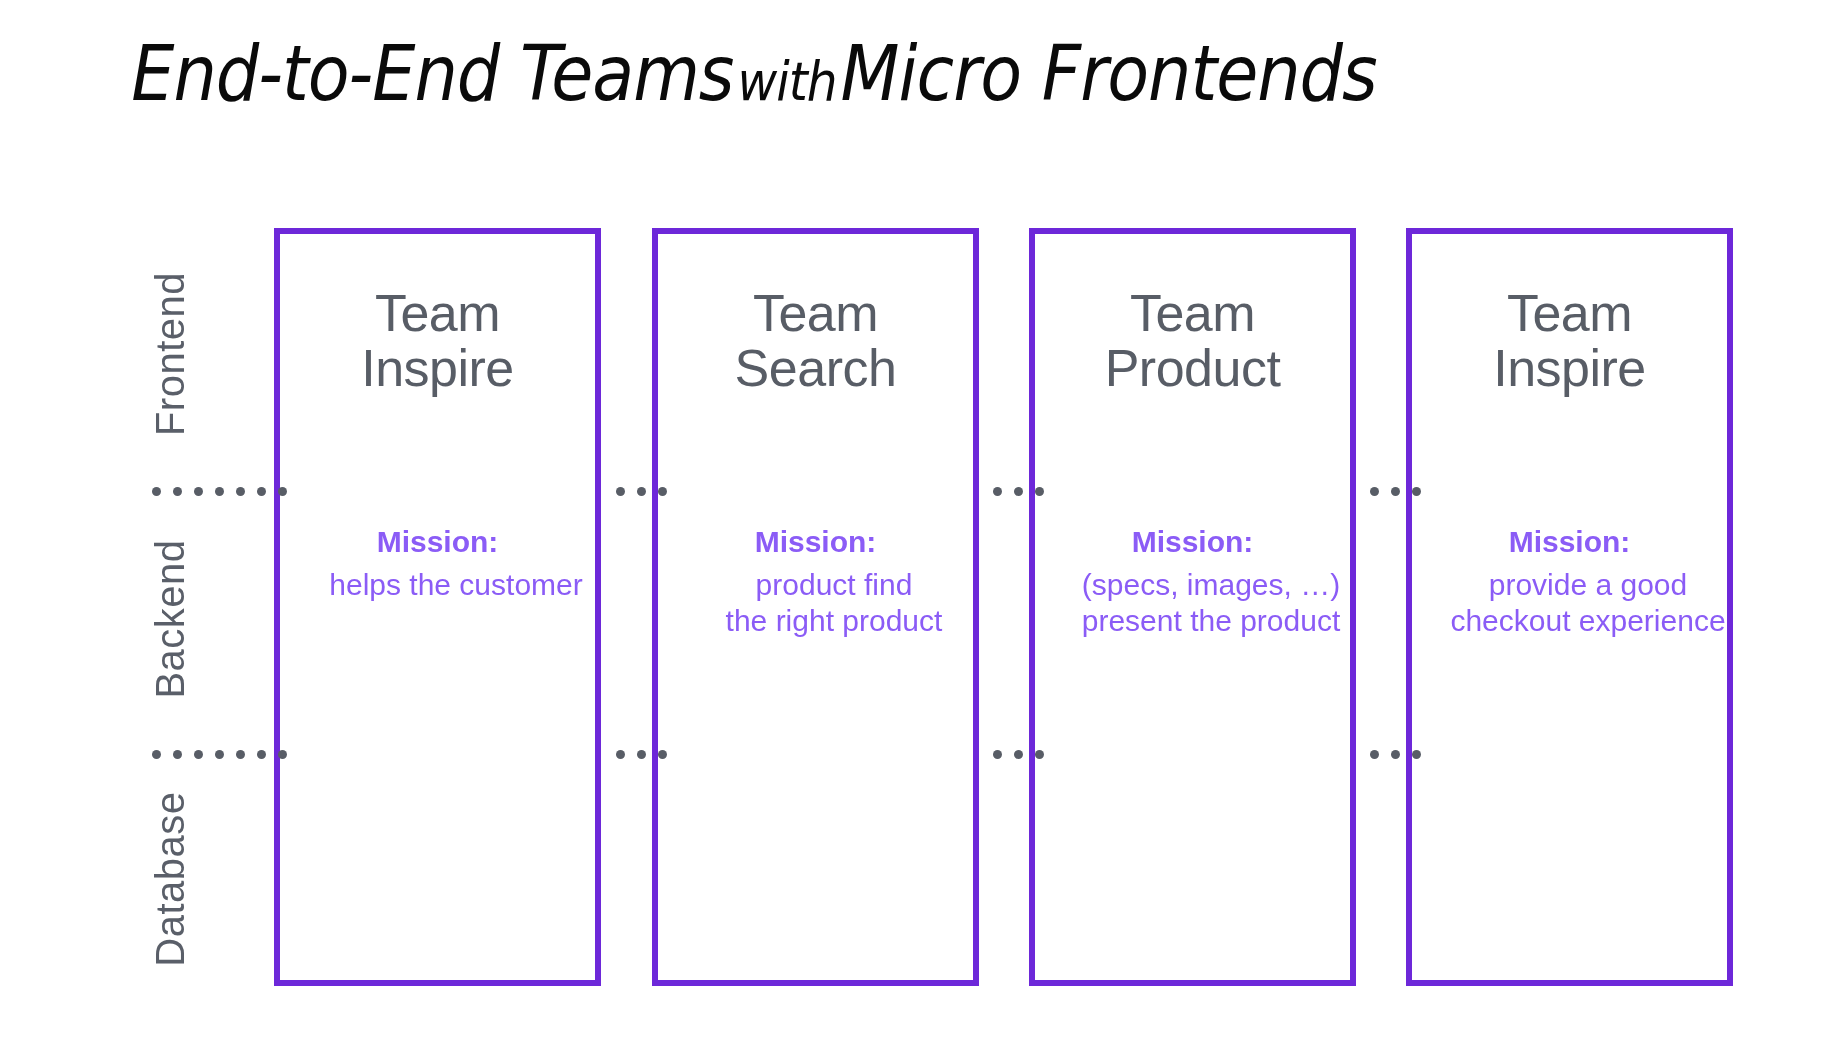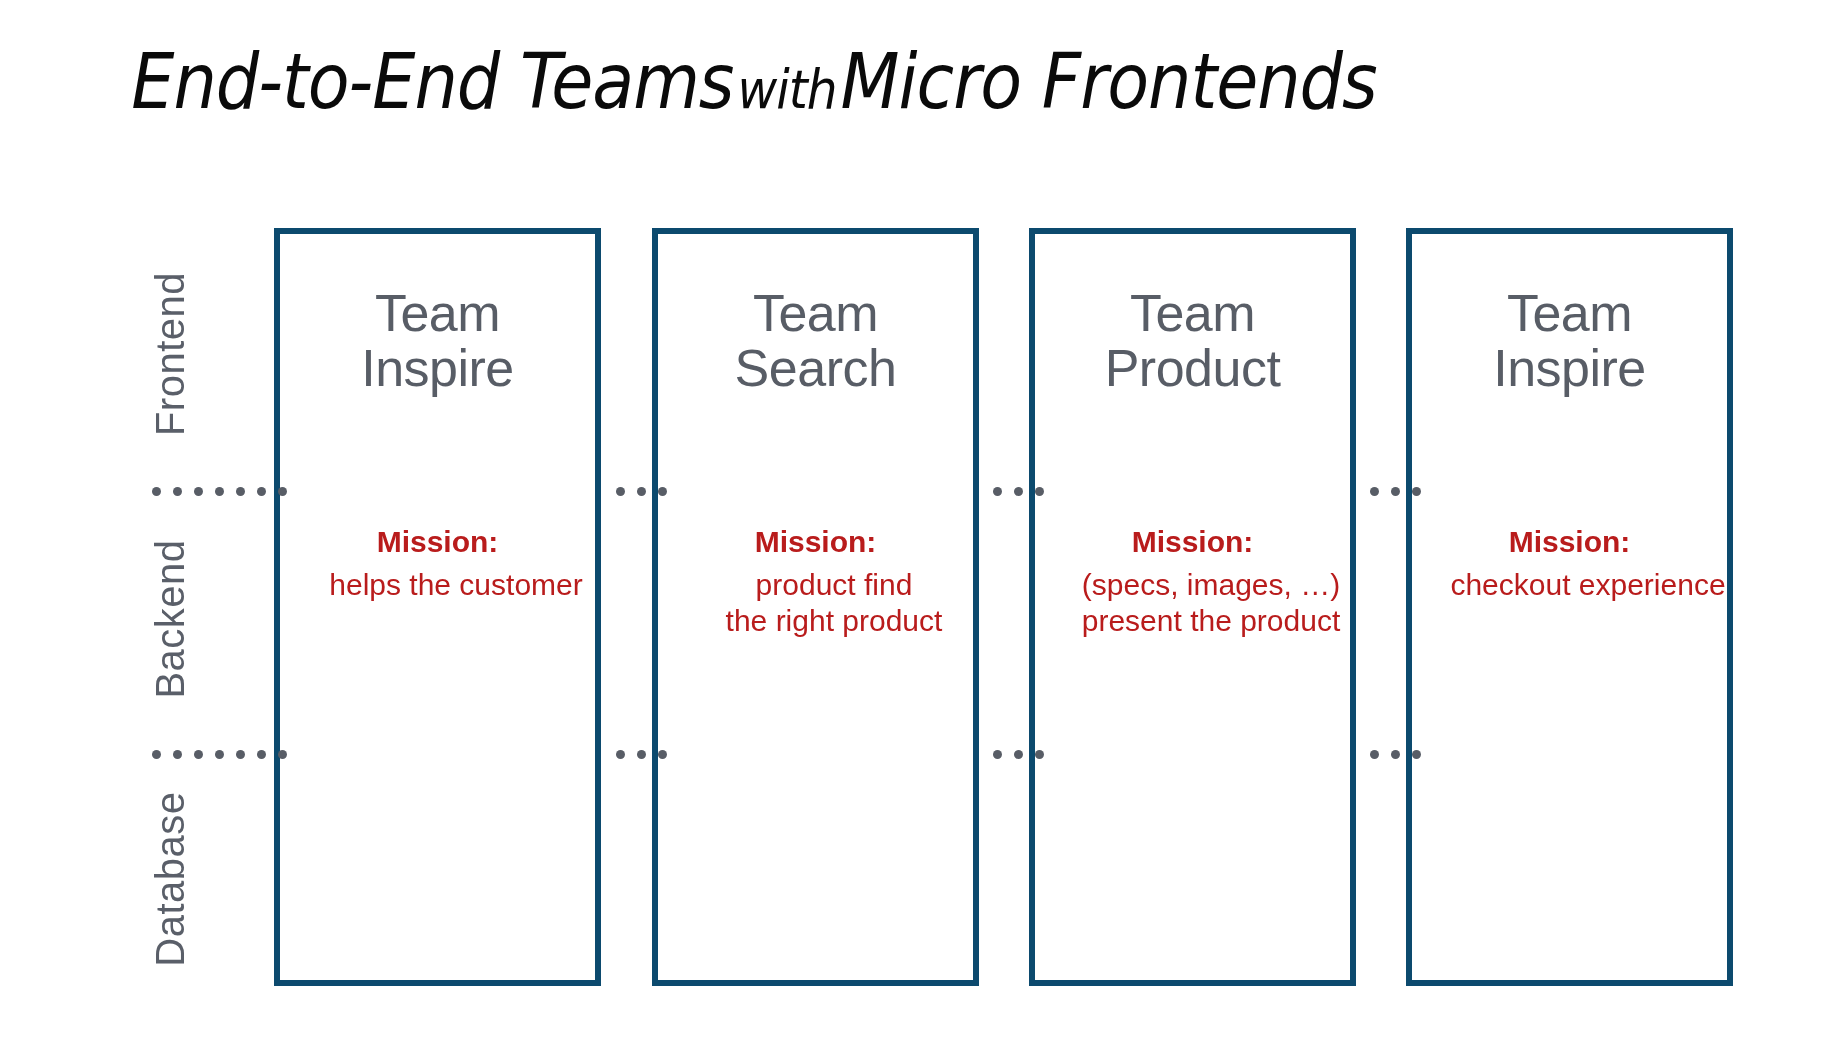--- a/index.html
+++ b/index.html
@@ -12,21 +12,21 @@
     height: 1054px;
     font-family: "Liberation Sans", sans-serif;
     overflow: hidden;
     position: relative;
   }
 
   
   #title {
     position: absolute;
     left: 0;
-    top: 44px;
+    top: 36px;
     width: 1508px;
     text-align: center;
     color: #0a0a0a;
     white-space: nowrap;
     font-family: "DejaVu Sans", sans-serif;
     font-weight: 400;
     letter-spacing: -1px;
   }
   #title .t-main {
     font-size: 76px;
@@ -61,21 +61,21 @@
     transform-origin: 50% 50%;
     transform: rotate(-90deg);
     text-align: center;
     letter-spacing: 0.5px;
   }
 
   
   .team-box {
     position: absolute;
     box-sizing: border-box;
-    border: 6px solid #0c4a6e;
+    border: 6px solid #6d28d9;
     background: #ffffff;
   }
   .team-title {
     position: absolute;
     left: 0;
     width: 100%;
     top: 52px;
     text-align: center;
     color: #585d66;
     font-size: 52px;
@@ -84,21 +84,21 @@
     letter-spacing: -0.5px;
   }
   .team-title .ln { display: block; }
 
   .mission {
     position: absolute;
     left: 0;
     width: 100%;
     top: 290px;
     text-align: center;
-    color: #b91c1c;
+    color: #8b5cf6;
     font-size: 30px;
     line-height: 1.2;
   }
   .mission .m-head {
     display: block;
     font-weight: 700;
     margin-bottom: 7px;
   }
   .mission .m-line {
     display: block;
@@ -170,20 +170,21 @@
     </div>
   </div>
 
   <div class="team-box" style="left:1406px; top:228px; width:327px; height:758px;">
     <div class="team-title">
       <span class="ln">Team</span>
       <span class="ln">Inspire</span>
     </div>
     <div class="mission">
       <span class="m-head">Mission:</span>
+      <span class="m-line">provide a good</span>
       <span class="m-line">checkout experience</span>
     </div>
   </div>
 
   <div id="dots-layer">
       <div style="position: absolute; left: 0px; top: 0px; width: 1840px; height: 1054px;">
         <div class="dot" style="left: 152px; top: 487px; background: rgb(88, 93, 102);"></div>
         <div class="dot" style="left: 173px; top: 487px; background: rgb(88, 93, 102);"></div>
         <div class="dot" style="left: 194px; top: 487px; background: rgb(88, 93, 102);"></div>
         <div class="dot" style="left: 215px; top: 487px; background: rgb(88, 93, 102);"></div>

